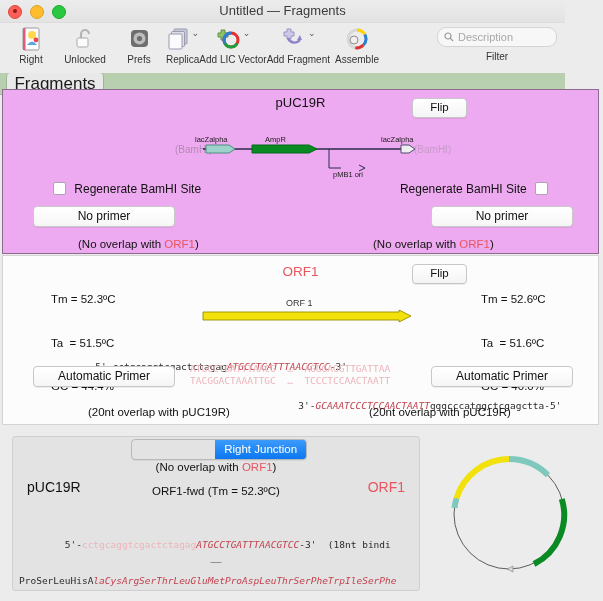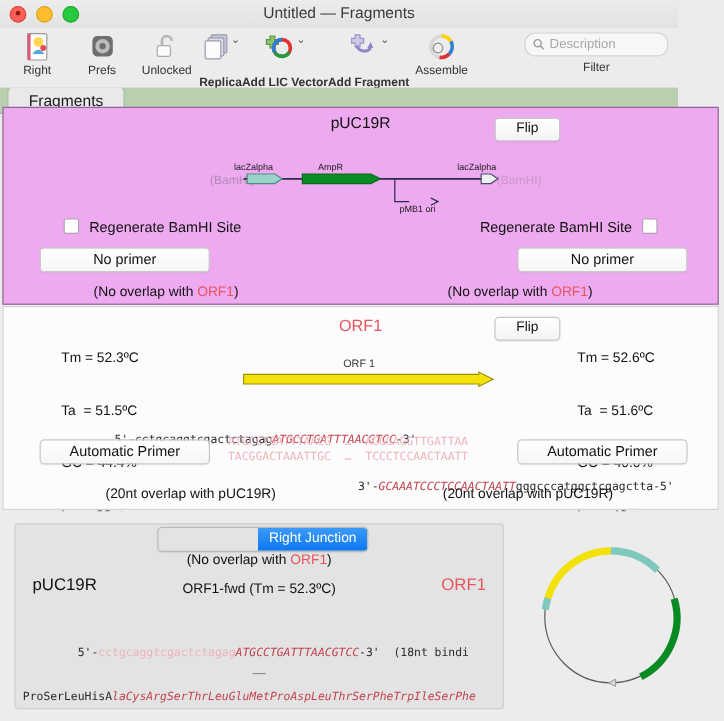--- a/index.html
+++ b/index.html
@@ -29,35 +29,35 @@
 
   
   .toolbar{height:50px;background:#ececec;position:relative;}
   .tb-items{position:absolute;left:4px;top:1px;display:flex;align-items:flex-start;}
   .tb-item{width:auto;min-width:46px;padding:0 4px;display:flex;flex-direction:column;align-items:center;cursor:default;}
   .tb-icon{height:26px;display:flex;align-items:center;justify-content:center;margin-top:2px;}
   .tb-label{font-size:10px;color:#333;margin-top:2px;white-space:nowrap;}
   .tb-group{display:flex;align-items:center;}
   .chev{font-size:9px;color:#555;margin-left:1px;margin-top:-10px;}
   .tb-itemwrap{display:flex;flex-direction:column;align-items:center;}
-  .tb-itemwrap .tb-label{margin-top:12px;font-weight:bold;}
+  .tb-itemwrap .tb-label{margin-top:2px;}
 
   .filterbox{position:absolute;right:8px;top:4px;width:120px;text-align:center;}
   .searchfield{
     height:18px;border-radius:9px;background:#f7f7f7;border:1px solid #d4d4d4;
     display:flex;align-items:center;padding:0 6px;font-size:11px;color:#a8a8a8;
   }
   .searchfield .mag{margin-right:4px;display:inline-flex;}
   .filterlbl{font-size:10px;color:#333;margin-top:4px;}
 
   
   .tabstrip{height:21px;background:#b8d0b0;position:relative;border-bottom:1px solid #9cb595;}
   .tab{
     position:absolute;top:0;height:21px;line-height:21px;
-    font-size:13px;color:#1a1a1a;text-align:center;
+    font-size:17px;color:#1a1a1a;text-align:center;
   }
   .tab.active{background:#e9e9e9;border-left:1px solid #9cb595;border-right:1px solid #9cb595;
     border-top-left-radius:4px;border-top-right-radius:4px;}
   .tab.inactive{border-right:1px solid #9cb595;}
 
   
   .vecpanel{
     position:absolute;left:2px;top:89px;width:597px;height:165px;
     background:#eeaaf0;border:1px solid #8f6a90;box-sizing:border-box;
   }
@@ -154,36 +154,36 @@
             <path d="M7 18 q5 -7 10 0 z" fill="#59a7e0"></path>
             <circle cx="16" cy="13" r="2.4" fill="#e8484f"></circle>
           </svg>
         </div>
         <div class="tb-label">Right</div>
       </div>
 
       <div class="tb-item">
         <div class="tb-icon">
           <svg width="22" height="24" viewBox="0 0 22 24">
+            <path d="M7 11 V7 a4 4 0 0 1 8 0" fill="none" stroke="#b5b5b5" stroke-width="2.2"></path>
+            <rect x="3" y="11" width="11" height="9" rx="1.5" fill="#fbfbfb" stroke="#a9a9a9"></rect>
+          </svg>
+        </div>
+        <div class="tb-label">Unlocked</div>
+      </div>
+
+      <div class="tb-item">
+        <div class="tb-icon">
+          <svg width="22" height="24" viewBox="0 0 22 24">
             <rect x="3" y="3" width="17" height="17" rx="4" fill="#6e6e6e"></rect>
             <circle cx="11.5" cy="11.5" r="6" fill="#bdbdbd"></circle>
             <circle cx="11.5" cy="11.5" r="2.6" fill="#6e6e6e"></circle>
           </svg>
         </div>
         <div class="tb-label">Prefs</div>
-      </div>
-
-      <div class="tb-item">
-        <div class="tb-icon">
-          <svg width="22" height="24" viewBox="0 0 22 24">
-            <path d="M7 11 V7 a4 4 0 0 1 8 0" fill="none" stroke="#b5b5b5" stroke-width="2.2"></path>
-            <rect x="3" y="11" width="11" height="9" rx="1.5" fill="#fbfbfb" stroke="#a9a9a9"></rect>
-          </svg>
-        </div>
-        <div class="tb-label">Unlocked</div>
       </div>
 
       <div class="tb-itemwrap">
         <div class="tb-group">
           <div class="tb-icon">
             <svg width="24" height="24" viewBox="0 0 24 24">
               <rect x="8" y="2" width="13" height="15" rx="1" fill="#c9c9dc" stroke="#9a9aad"></rect>
               <rect x="5.5" y="4.5" width="13" height="15" rx="1" fill="#dedee9" stroke="#9a9aad"></rect>
               <rect x="3" y="7" width="13" height="15" rx="1" fill="#fbfbfd" stroke="#9a9aad"></rect>
             </svg>

